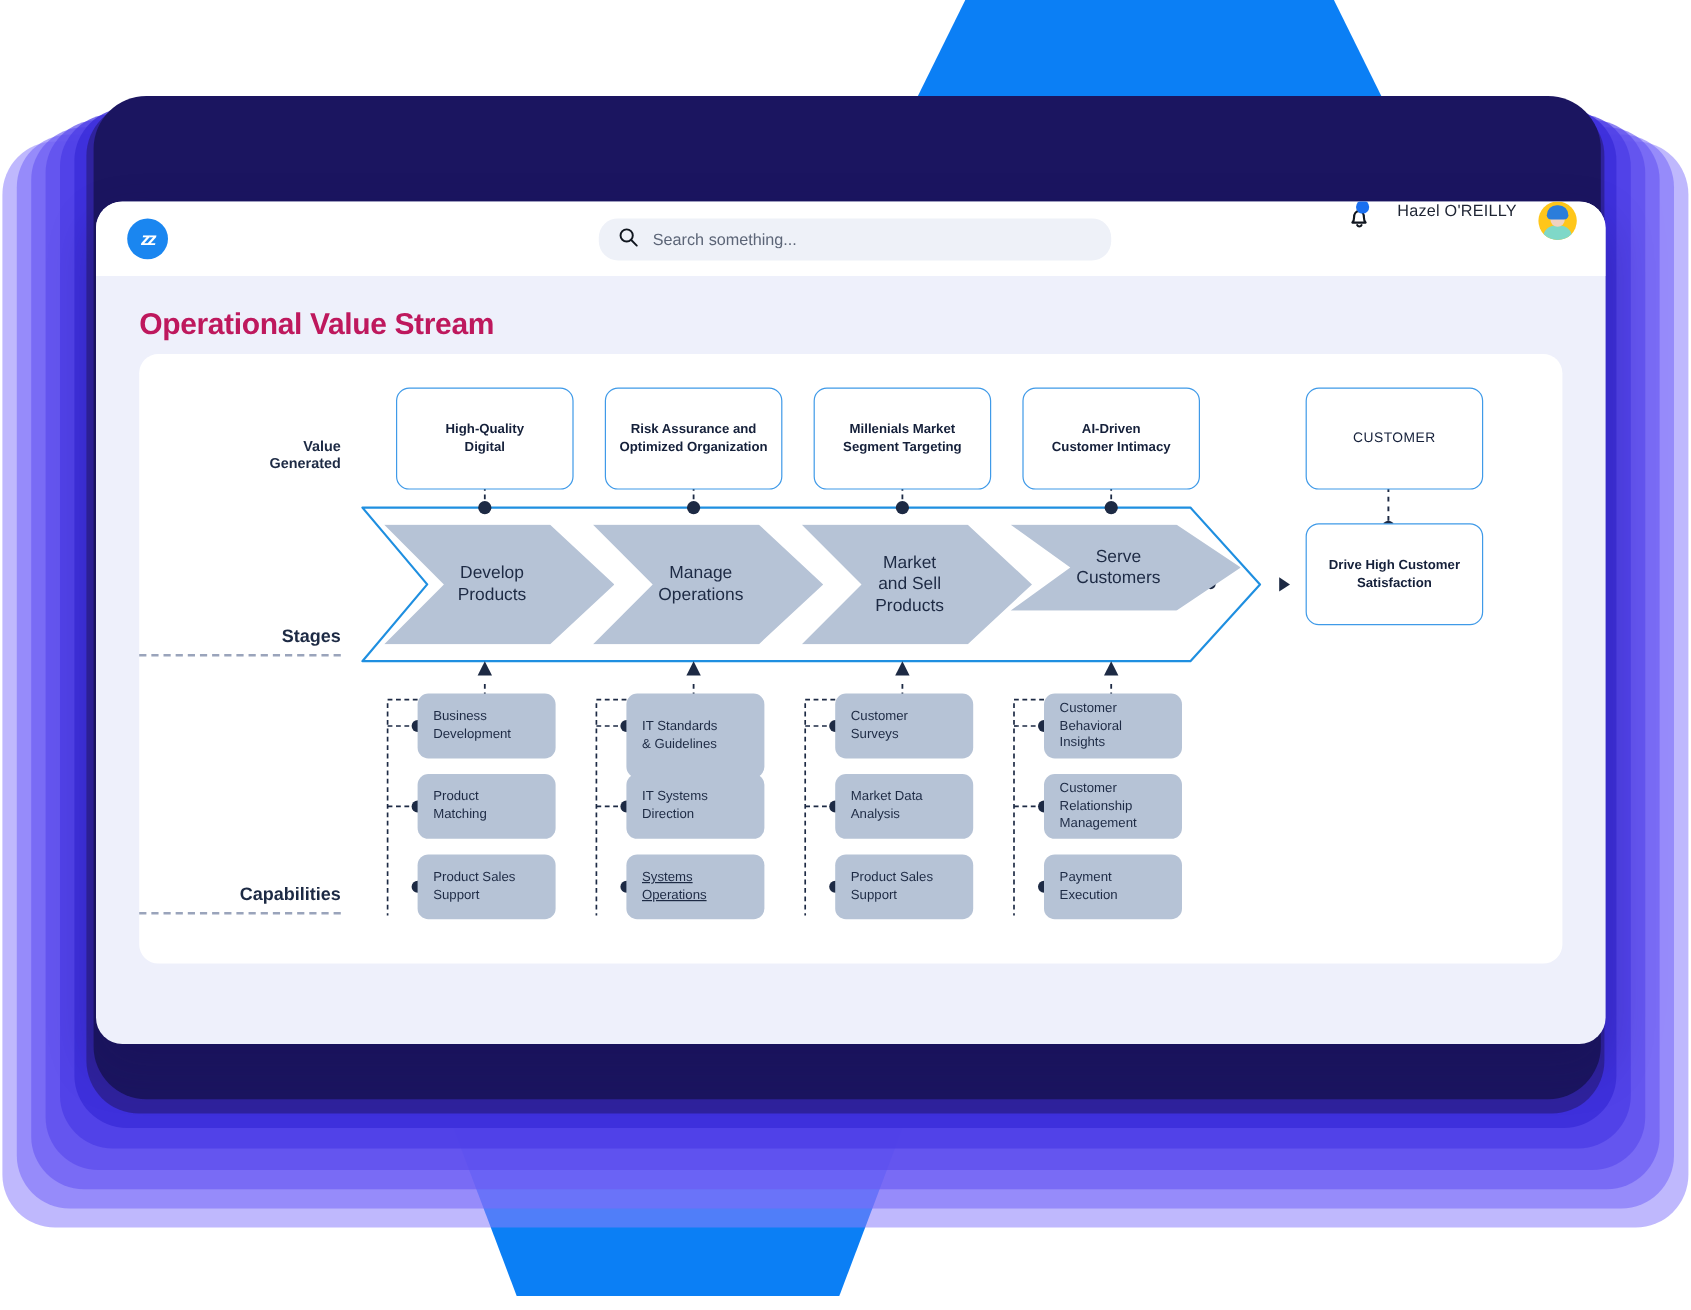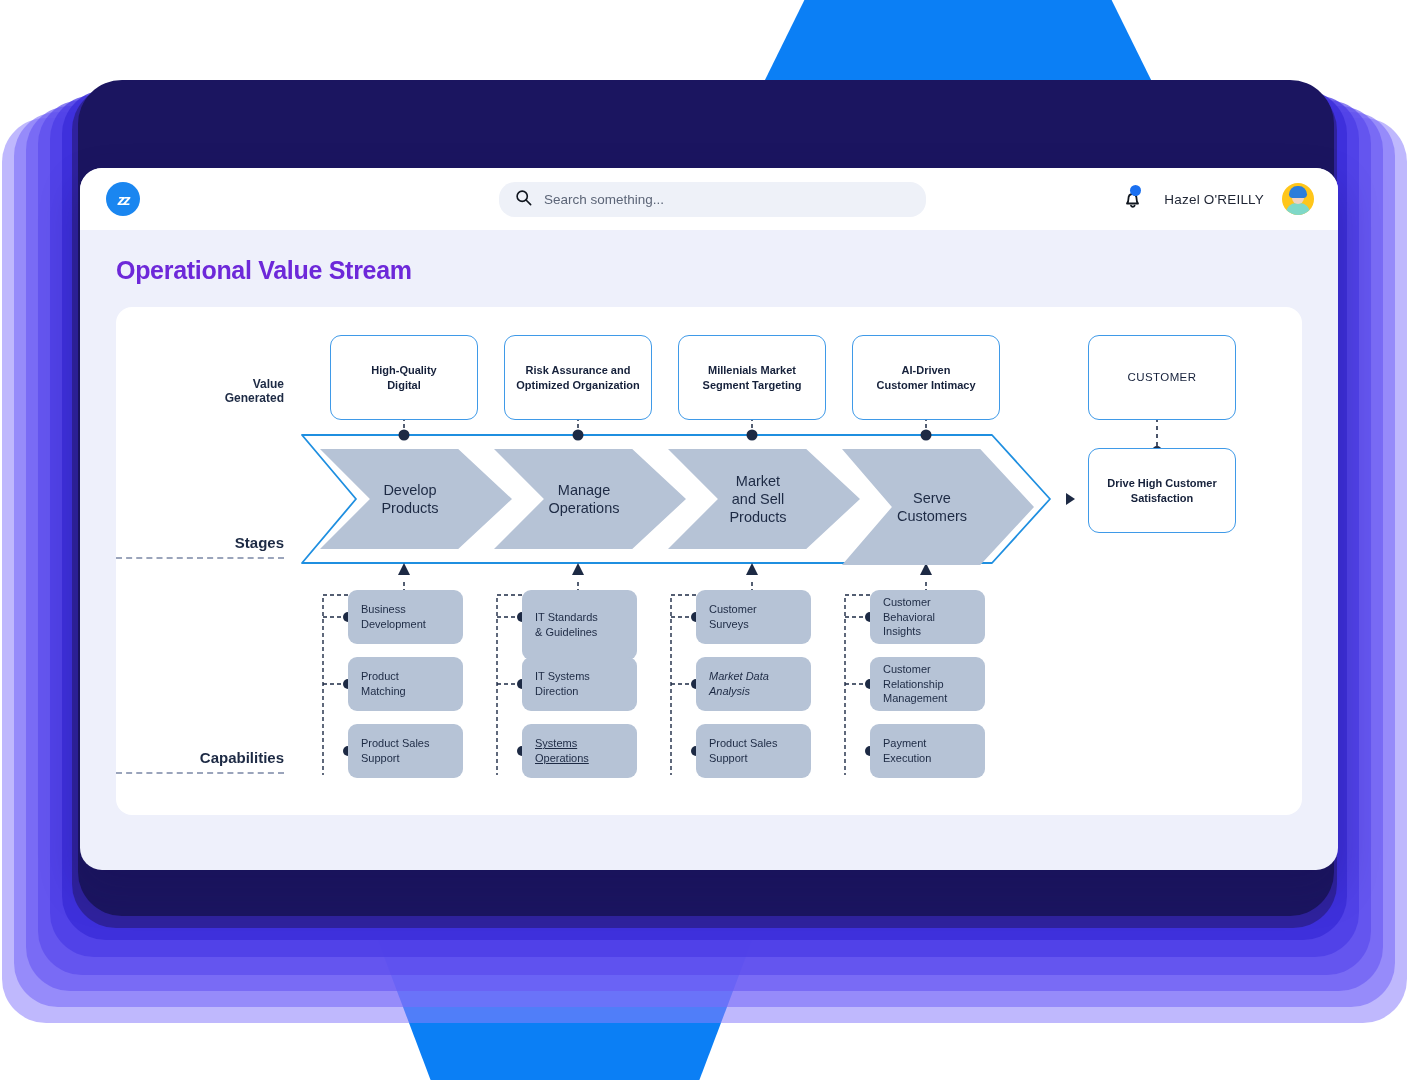--- a/index.html
+++ b/index.html
@@ -68,41 +68,41 @@
     padding:0 16px; gap:12px;
   }
   .search-wrap svg { flex:0 0 auto; }
   .search-input {
     border:0; outline:0; background:transparent; width:100%;
     font-family:"Liberation Sans", sans-serif; font-size:13.5px; color:#2b3445;
   }
   .search-input::placeholder { color:#5c6577; }
   .topright {
     position:absolute; right:24px; top:0; height:62px;
-    display:flex; align-items:center; gap:18px;
+    display:flex; align-items:flex-start; gap:18px;
   }
   .bell { position:relative; width:26px; height:26px; }
   .bell .dot {
     position:absolute; left:10px; top:-1px; width:11px; height:11px;
     border-radius:50%; background:#1a6ff0;
   }
   .username { font-size:13.5px; color:#1e2433; letter-spacing:.2px; }
   .avatar {
     width:32px; height:32px; border-radius:50%; background:#ffc61a;
     overflow:hidden; position:relative;
   }
   .av-hair { position:absolute; left:7px; top:3px; width:18px; height:12px; border-radius:9px 9px 4px 4px; background:#2b7ddb; }
   .av-face { position:absolute; left:10px; top:8px; width:12px; height:13px; border-radius:6px; background:#f0d2c0; }
   .av-body { position:absolute; left:4px; top:20px; width:24px; height:14px; border-radius:10px 10px 0 0; background:#7fd8c8; }
 
   
   .page { padding:26px 36px 0 36px; }
   .page-title {
-    font-size:25px; font-weight:700; color:#6d28d9; letter-spacing:-.3px;
-    margin-bottom:22px;
+    font-size:25px; font-weight:700; color:#be185d; letter-spacing:-.3px;
+    margin-bottom:10px;
   }
   .diagram-card {
     background:#ffffff; border-radius:16px; height:508px; position:relative;
   }
 
   
   .diag { position:absolute; inset:0; }
   .diag svg { position:absolute; left:0; top:0; }
 
   .rowlabel {
@@ -343,21 +343,21 @@
               <div>Operations</div>
             </span>
           </div>
           <div class="chev" style="left:552px; top:142px; width:192px; height:100px;">
             <span>
               <div>Market</div>
               <div>and Sell</div>
               <div>Products</div>
             </span>
           </div>
-          <div class="chev" style="left:726px; top:142px; width:192px; height:116px;">
+          <div class="chev" style="left:726px; top:142px; width:192px; height:72px;">
             <span>
               <div>Serve</div>
               <div>Customers</div>
             </span>
           </div>
 
           <div class="capbox" style="left:232px; top:283px; width:115px; height:54px;">
             <div>
               <div>Business</div>
               <div>Development</div>
@@ -394,21 +394,21 @@
               <div>Operations</div>
             </div>
           </div>
 
           <div class="capbox" style="left:580px; top:283px; width:115px; height:54px;">
             <div>
               <div>Customer</div>
               <div>Surveys</div>
             </div>
           </div>
-          <div class="capbox" style="left:580px; top:350px; width:115px; height:54px;font-style:italic;">
+          <div class="capbox" style="left:580px; top:350px; width:115px; height:54px;">
             <div>
               <div>Market Data</div>
               <div>Analysis</div>
             </div>
           </div>
           <div class="capbox" style="left:580px; top:417px; width:115px; height:54px;">
             <div>
               <div>Product Sales</div>
               <div>Support</div>
             </div>

